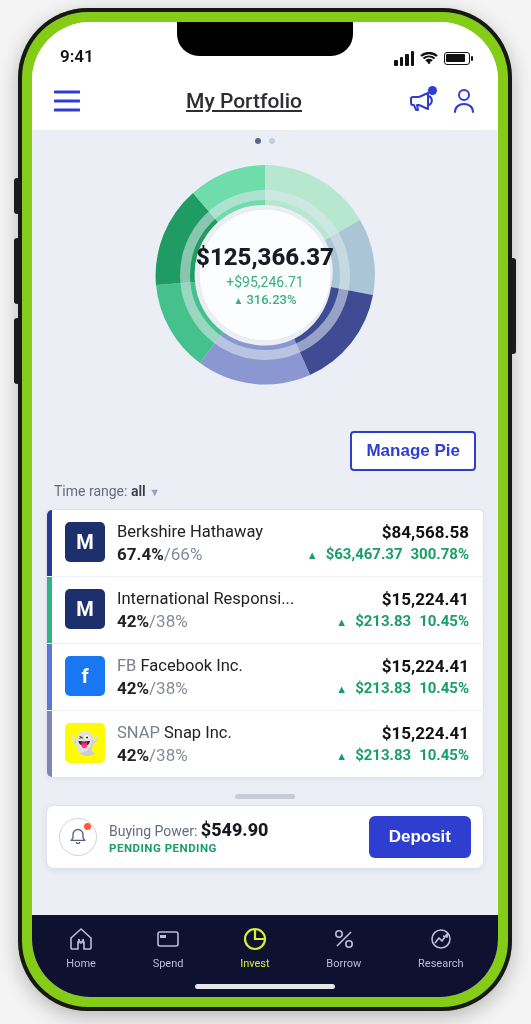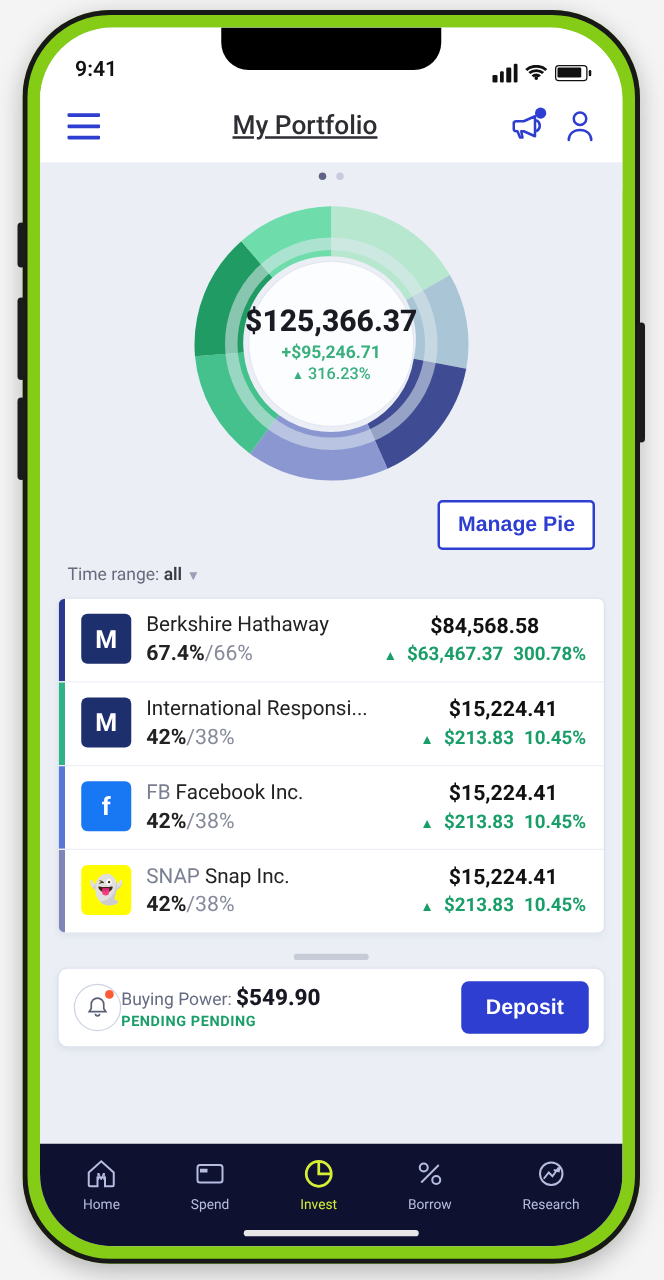--- a/index.html
+++ b/index.html
@@ -39,47 +39,47 @@
   
   .dots { background:#ebeff5; height:22px; display:flex; justify-content:center; align-items:center; gap:8px; }
   .dots span { width:6px; height:6px; border-radius:50%; background:#c7cbe0; }
   .dots span.active { background:#606588; }
   
   .chartwrap { display:flex; justify-content:center; align-items:center; padding:8px 0 10px; }
   .chartbox { position:relative; width:280px; height:230px; display:flex; align-items:center; justify-content:center; }
   .chartbox svg { position:absolute; inset:0; }
   .chartcenter { position:relative; z-index:2; text-align:center; }
   .chartcenter .total { font-size:24px; font-weight:800; color:#1a1a22; }
-  .chartcenter .gain  { font-size:14px; color:#39b07e; font-weight:700; margin-top:3px; }
+  .chartcenter .gain  { font-size:14px; color:#39b07e; font-weight:400; margin-top:3px; }
   .chartcenter .pct   { font-size:13px; color:#39b07e; font-weight:500; margin-top:2px; }
   
   .manage { display:flex; justify-content:flex-end; padding:0 22px 12px; }
-  .manage button { border:2.5px solid #2e3ed1; background:#fff; color:#2e3ed1; font-weight:700; font-size:17px; padding:8px 14px; border-radius:4px; }
+  .manage button { border:2.5px solid #2e3ed1; background:#fff; color:#2e3ed1; font-weight:700; font-size:17px; padding:8px 14px; border-radius:4px;margin-top:31px; }
   
   .filters { display:flex; justify-content:space-between; padding:0 22px 10px; font-size:14px; color:#686a7d; }
   .filters b { color:#3a3b44; font-weight:600; }
   
   .list { background:#fff; margin:0 14px; border:1px solid #dfe3ee; border-radius:6px; overflow:hidden; box-shadow:0 2px 5px rgba(40,50,90,0.05); }
   .row { position:relative; display:flex; gap:12px; padding:12px 14px 12px 18px; border-top:1px solid #eceff6; }
   .row:first-child { border-top:none; }
   .bar { position:absolute; left:0; top:0; bottom:0; width:5px; }
   .ico { width:40px; height:40px; border-radius:5px; flex-shrink:0; display:flex; align-items:center; justify-content:center; font-weight:700; color:#fff; }
   .rowmid { flex:1; min-width:0; }
   .rname { font-size:16.5px; color:#222; white-space:nowrap; overflow:hidden; text-overflow:ellipsis; }
   .rpct  { font-size:17px; color:#222; margin-top:3px; }
   .rpct .alt { color:#868a9a; font-weight:400; }
   .rpct b { font-weight:700; }
-  .rowend { text-align:center; flex-shrink:0; }
+  .rowend { text-align:right; flex-shrink:0; }
   .rval { font-size:17px; font-weight:700; color:#111; }
   .rgain { font-size:15px; color:#1a9e69; font-weight:700; margin-top:3px; display:flex; justify-content:flex-end; gap:8px; align-items:baseline; }
   .tri { font-size:11px; }
   
   .scrollhint { width:60px; height:5px; border-radius:3px; background:#c7cbd6; margin:16px auto 6px; }
   
-  .bottomcard { margin:0 14px; background:#fff; border:1px solid #dfe3ee; border-radius:8px; padding:10px 12px; display:flex; align-items:center; box-shadow:0 2px 6px rgba(40,50,90,0.08);}
+  .bottomcard { margin:0 14px; background:#fff; border:1px solid #dfe3ee; border-radius:8px; padding:10px 12px; display:flex; align-items:center; gap:12px; box-shadow:0 2px 6px rgba(40,50,90,0.08);}
   .bellwrap { width:38px; height:38px; border:1.5px solid #cfd4e3; border-radius:50%; display:flex; align-items:center; justify-content:center; color:#555; position:relative; }
   .bellwrap::after { content:""; position:absolute; top:4px; right:5px; width:7px; height:7px; background:#ff5a36; border-radius:50%; }
   .bcmid { flex:1; }
   .bp { font-size:14px; color:#666c80; }
   .bp .amt { font-size:18px; font-weight:800; color:#171822; }
   .pending { font-size:11.5px; letter-spacing:0.5px; color:#1a9e69; font-weight:700; margin-top:1px; }
   .deposit { background:#2e3ed1; color:#fff; border:none; font-weight:700; font-size:17px; padding:11px 20px; border-radius:6px; }
   
   .nav { margin-top:auto; height:82px; background:#0e1230; display:flex; justify-content:space-around; align-items:flex-start; padding:10px 6px 0; }
   .navitem { display:flex; flex-direction:column; align-items:center; gap:4px; color:#b7bde1; font-size:11px; }

